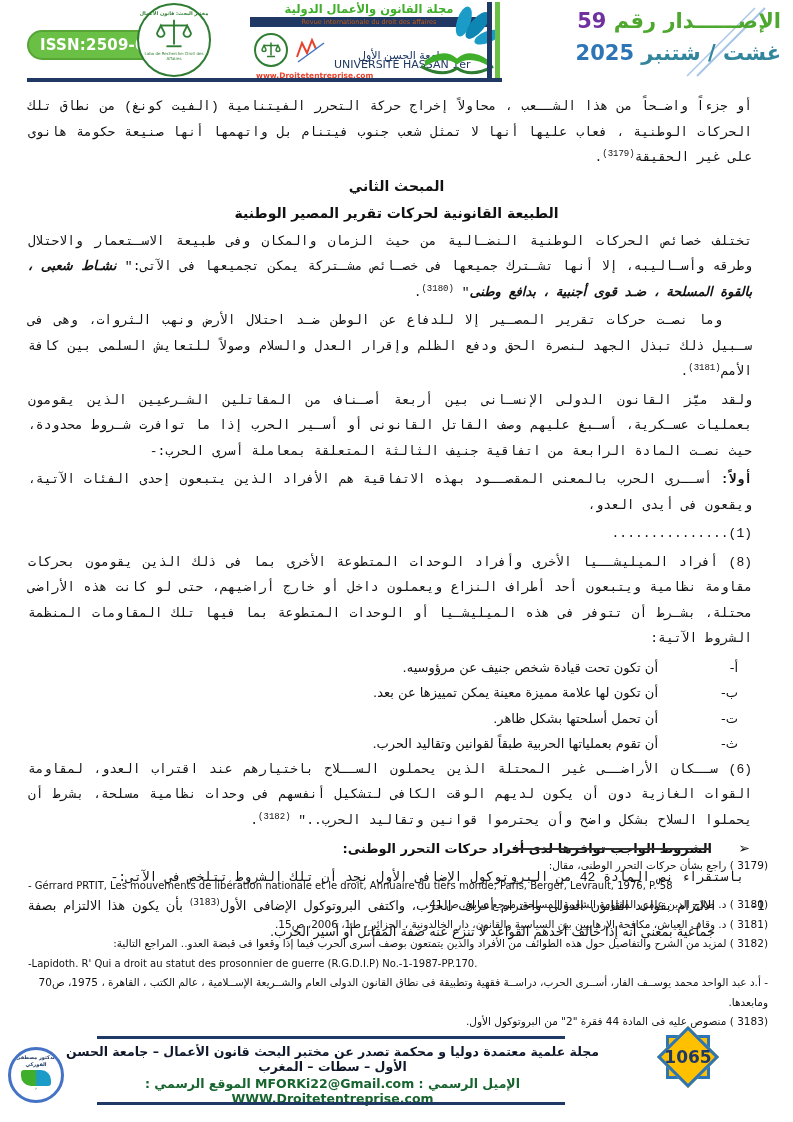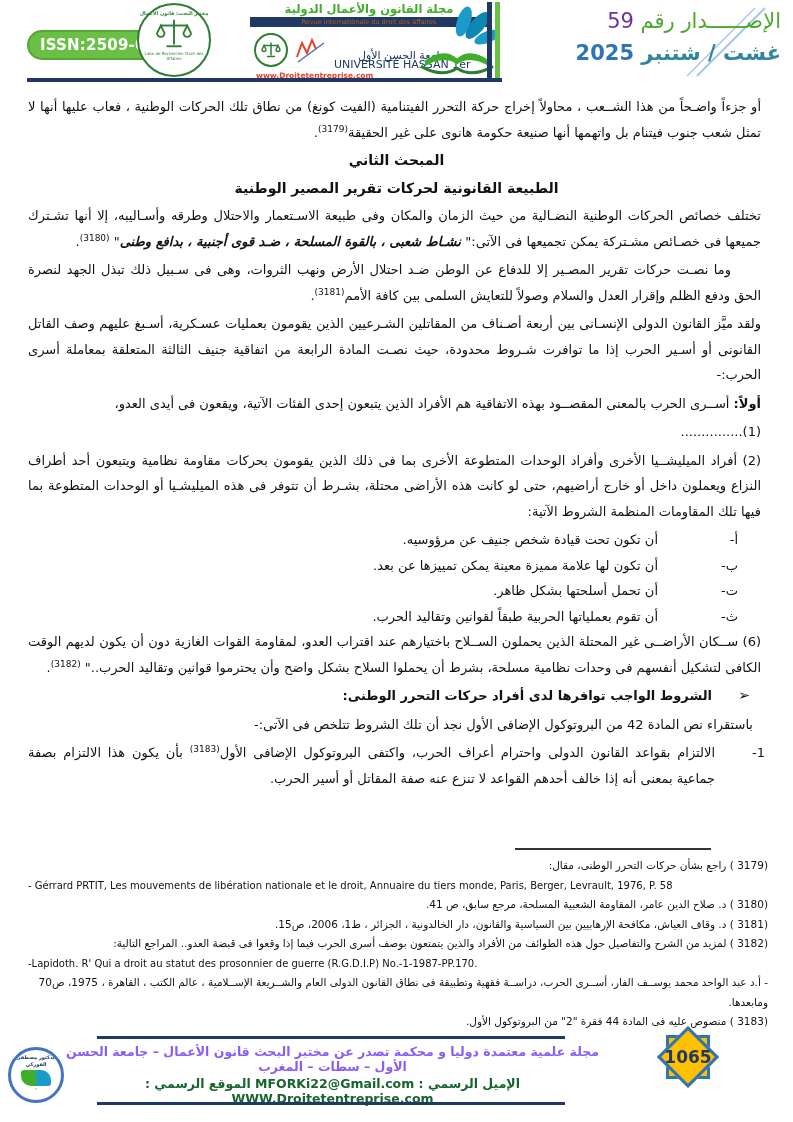--- a/index.html
+++ b/index.html
@@ -21,30 +21,30 @@
   .mid-row{display:flex;align-items:center;gap:6px;height:42px;padding:2px 0 0 4px;}
   .mini-circle{width:34px;height:34px;border-radius:50%;border:2px solid #2e7d32;box-sizing:border-box;
                display:flex;align-items:center;justify-content:center;background:#fff;}
   .univ{font-size:11px;color:#1f3864;text-align:center;line-height:9px;margin-top:20px;}
   .mid-site{color:#e8412c;font-size:7.5px;font-weight:bold;padding-left:6px;}
   .book-logo{position:absolute;left:413px;top:4px;}
   .vbar-navy{position:absolute;left:487px;top:2px;width:5px;height:76px;background:#1f3864;}
   .vbar-green{position:absolute;left:495px;top:2px;width:5px;height:76px;background:#6abf45;}
   .slashes{position:absolute;left:685px;top:6px;}
   .issue-block{position:absolute;right:12px;top:5px;text-align:right;direction:rtl;}
-  .issue-line1{font-size:21px;font-weight:normal;color:#4ea72e;line-height:32px;white-space:nowrap;}
+  .issue-line1{font-size:21px;font-weight:bold;color:#4ea72e;line-height:32px;white-space:nowrap;}
   .issue-line1 .num{color:#7030a0;}
   .issue-line2{font-size:21px;font-weight:bold;color:#31859c;line-height:32px;padding-left:38px;white-space:nowrap;}
   .issue-line2 .year{color:#2e75b6;}
   .header-rule{position:absolute;left:27px;top:78px;width:475px;height:3.5px;background:#1f3864;}
 
   
   .main{position:absolute;top:94px;left:28px;width:737px;direction:rtl;text-align:justify;
         font-size:13px;line-height:25.5px;}
-  .para{margin:0 4px 3px 0;}
+  .para{margin:0 13px 3px 0;font-family:Liberation Mono, monospace;}
   .h-center{text-align:center;font-weight:bold;font-size:14px;margin:2px 0;}
   .indent{text-indent:30px;}
   .small-indent{text-indent:8px;}
   .lead{font-weight:bold;}
   .quote{font-weight:bold;font-style:italic;}
   sup.fn{font-size:9px;line-height:0;}
   .dotted{text-align:right;}
   .li{padding-right:27px;}
   .li .mk{display:inline-block;width:80px;text-indent:0;}
   .bullet-head{font-weight:bold;padding-right:15px;margin:3px 0;}
@@ -55,21 +55,21 @@
   
   .fn-sep{position:absolute;left:515px;top:848px;width:196px;height:1.5px;background:#333;}
   .footnotes{position:absolute;top:856px;left:28px;width:740px;font-size:10.5px;line-height:19.5px;}
   .fn-rtl{direction:rtl;text-align:right;}
   .fn-ltr{direction:ltr;text-align:left;font-size:10px;}
 
   
   .footer-rule-top{position:absolute;left:97px;top:1036px;width:468px;height:2.5px;background:#1f3864;}
   .footer-rule-bottom{position:absolute;left:97px;top:1102px;width:468px;height:2.5px;background:#1f3864;}
   .footer-line1{position:absolute;left:55px;top:1044px;width:555px;text-align:center;direction:rtl;
-                color:#8b5cf6;font-weight:bold;font-size:12.5px;}
+                color:#0f172a;font-weight:bold;font-size:12.5px;}
   .footer-line2{position:absolute;left:55px;top:1076px;width:555px;text-align:center;direction:rtl;
                 color:#17642e;font-weight:bold;font-size:12.5px;}
   .footer-line2 .ltr{direction:ltr;unicode-bidi:embed;}
 
   .badge{position:absolute;left:657px;top:1026px;width:62px;height:62px;}
   .badge .sq{position:absolute;left:9px;top:9px;width:44px;height:44px;background:#ffc000;
              border:3px solid #2e75b6;box-sizing:border-box;}
   .badge .sq.rot{transform:rotate(45deg);}
   .badge .num{position:absolute;inset:0;display:flex;align-items:center;justify-content:center;
               font-weight:bold;color:#1f3864;font-size:17px;}
@@ -178,21 +178,21 @@
       <span>وما نصـت حركات تقرير المصـير إلا للدفاع عن الوطن ضـد احتلال الأرض ونهب الثروات، وهى فى سـبيل ذلك تبذل الجهد لنصرة الحق ودفع الظلم وإقرار العدل والسلام وصولاً للتعايش السلمى بين كافة الأمم</span><sup class="fn">(3181)</sup><span>.</span>
     </div>
 
     <div class="para">ولقد ميَّز القانون الدولى الإنسـانى بين أربعة أصـناف من المقاتلين الشـرعيين الذين يقومون بعمليات عسـكرية، أسـبغ عليهم وصف القاتل القانونى أو أسـير الحرب إذا ما توافرت شـروط محدودة، حيث نصـت المادة الرابعة من اتفاقية جنيف الثالثة المتعلقة بمعاملة أسرى الحرب:-</div>
 
     <div class="para">
       <span class="lead">أولاً:</span><span> أســرى الحرب بالمعنى المقصــود بهذه الاتفاقية هم الأفراد الذين يتبعون إحدى الفئات الآتية، ويقعون فى أيدى العدو،</span>
     </div>
     <div class="para dotted">(1)...............</div>
 
-    <div class="para">(2)  أفراد الميليشــيا الأخرى وأفراد الوحدات المتطوعة الأخرى بما فى ذلك الذين يقومون بحركات مقاومة نظامية ويتبعون أحد أطراف النزاع ويعملون داخل أو خارج أراضيهم، حتى لو كانت هذه الأراضى محتلة، بشـرط أن تتوفر فى هذه الميليشـيا أو الوحدات المتطوعة بما فيها تلك المقاومات المنظمة الشروط الآتية:</div>
+    <div class="para">(8)  أفراد الميليشــيا الأخرى وأفراد الوحدات المتطوعة الأخرى بما فى ذلك الذين يقومون بحركات مقاومة نظامية ويتبعون أحد أطراف النزاع ويعملون داخل أو خارج أراضيهم، حتى لو كانت هذه الأراضى محتلة، بشـرط أن تتوفر فى هذه الميليشـيا أو الوحدات المتطوعة بما فيها تلك المقاومات المنظمة الشروط الآتية:</div>
 
     <div class="li">
       <span class="mk">أ-</span><span>أن تكون تحت قيادة شخص جنيف عن مرؤوسيه.</span>
     </div>
     <div class="li">
       <span class="mk">ب-</span><span>أن تكون لها علامة مميزة معينة يمكن تمييزها عن بعد.</span>
     </div>
     <div class="li">
       <span class="mk">ت-</span><span>أن تحمل أسلحتها بشكل ظاهر.</span>
     </div>

